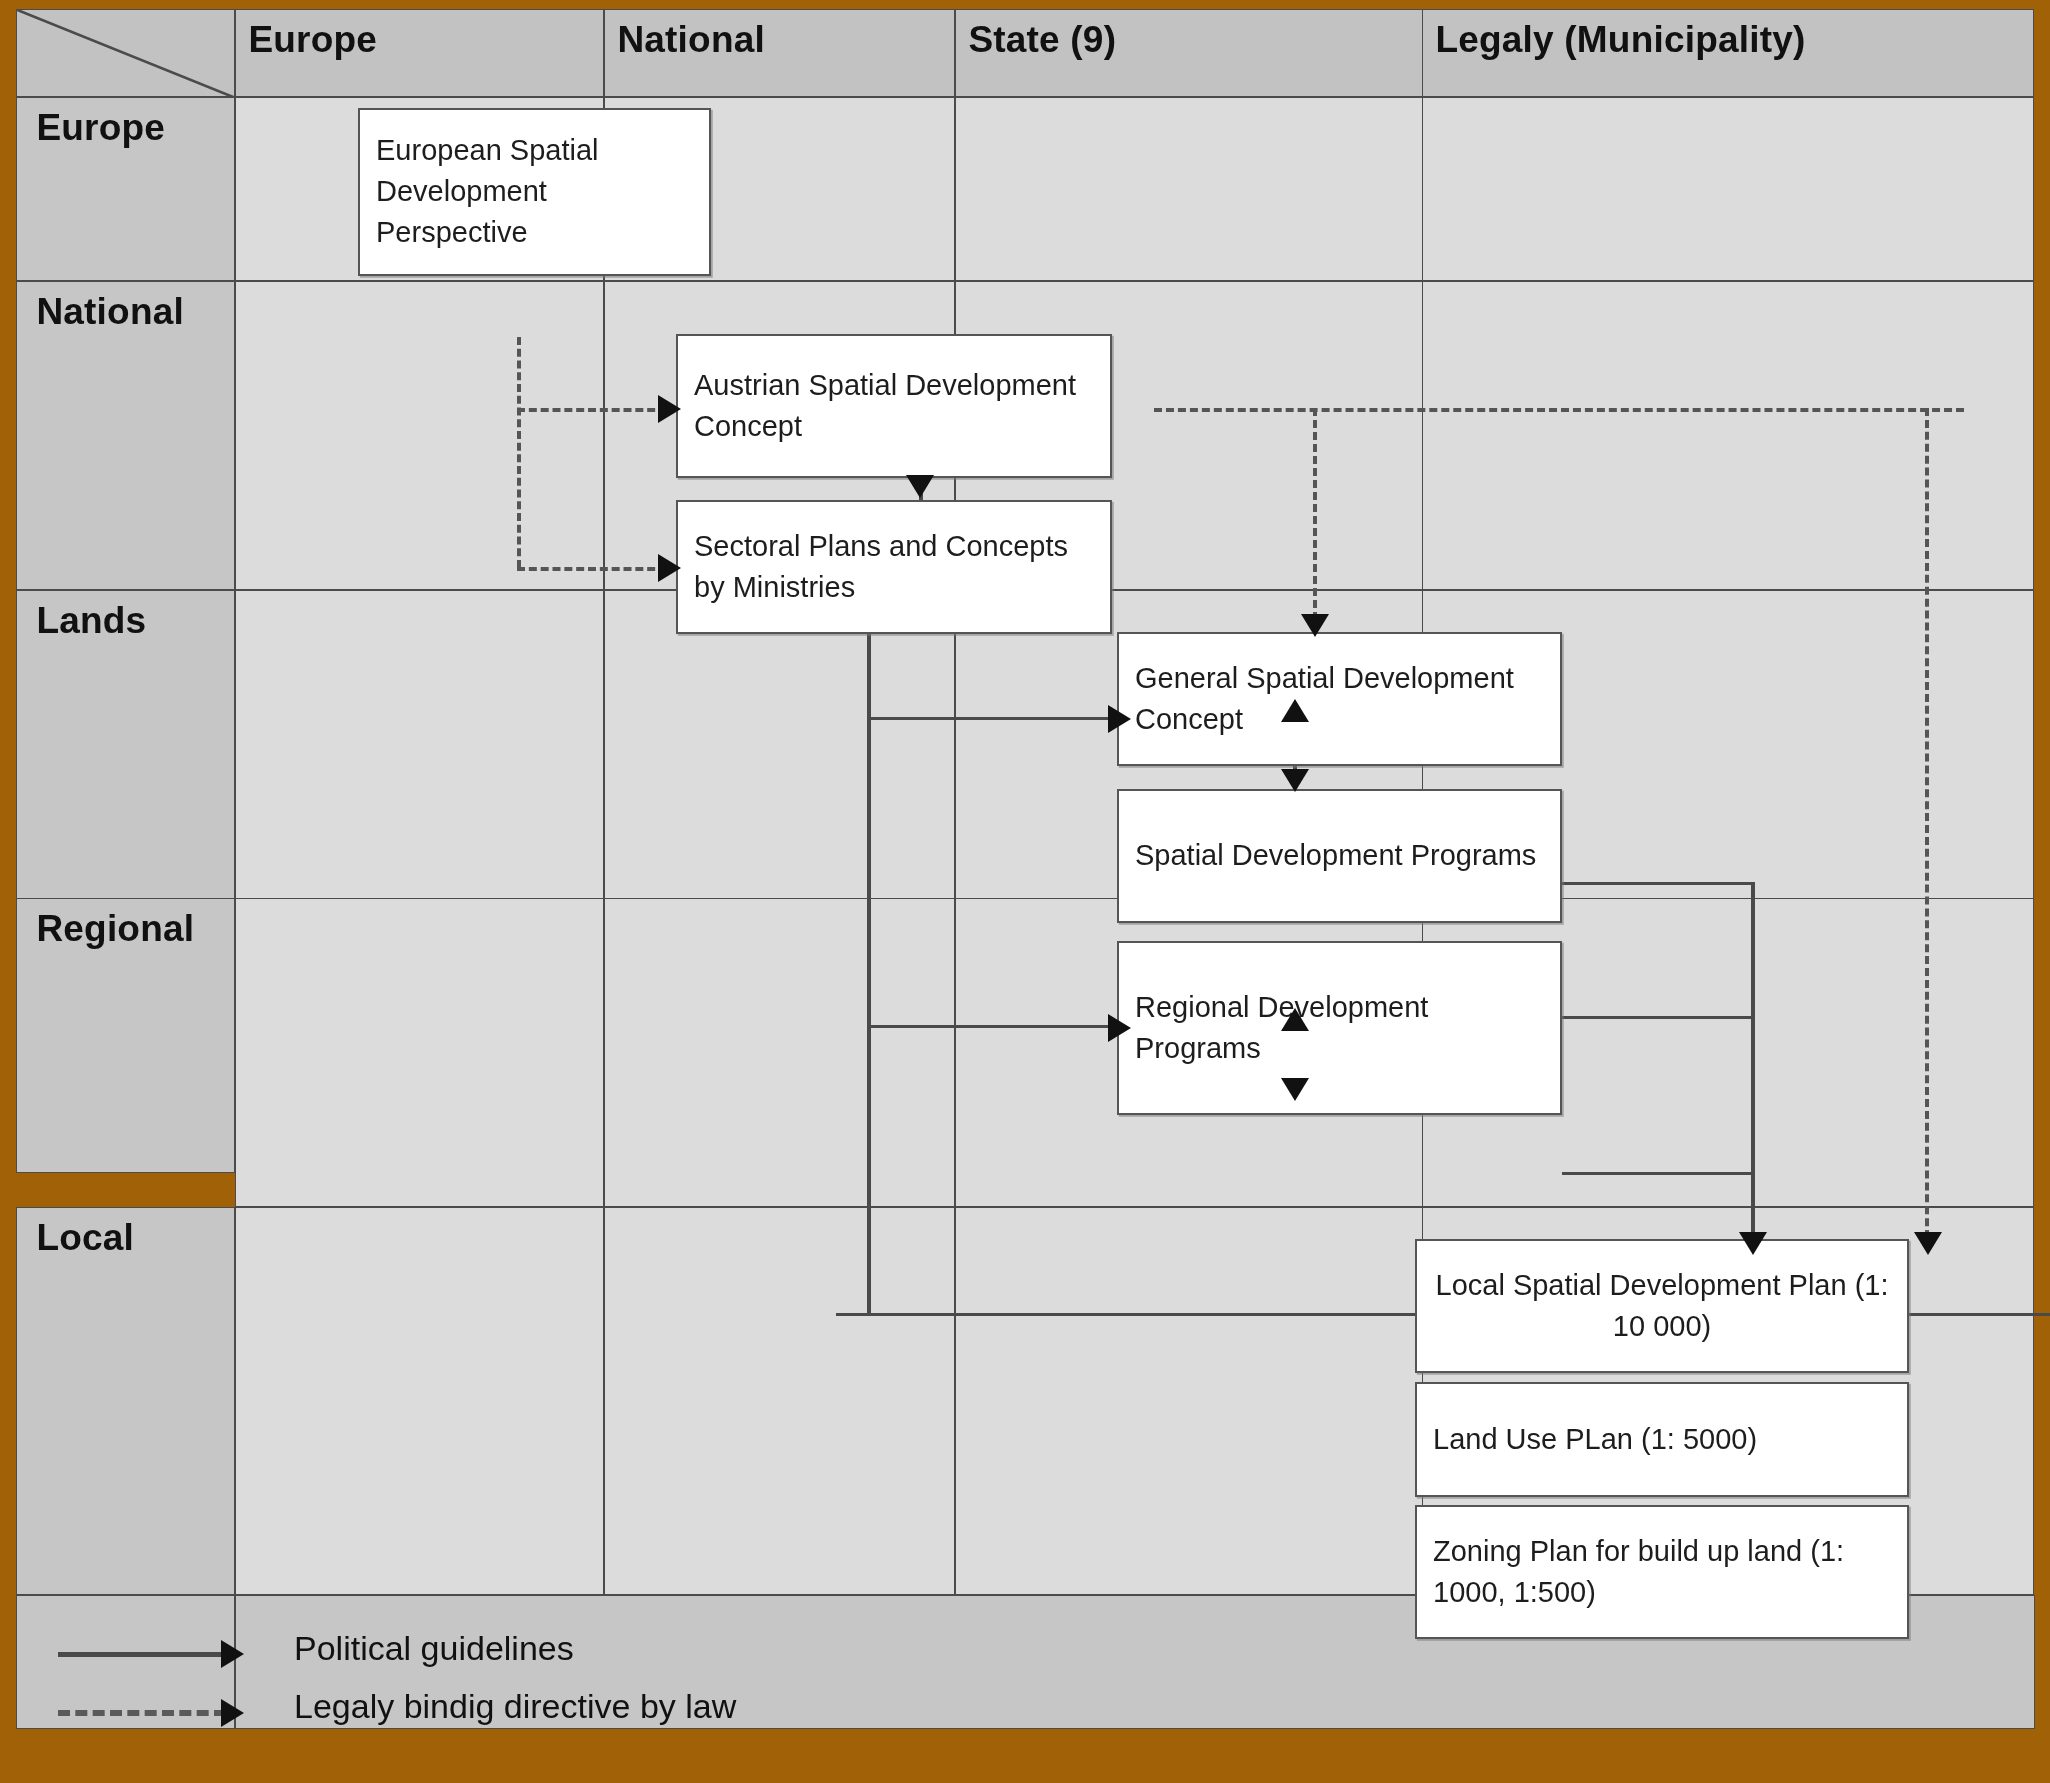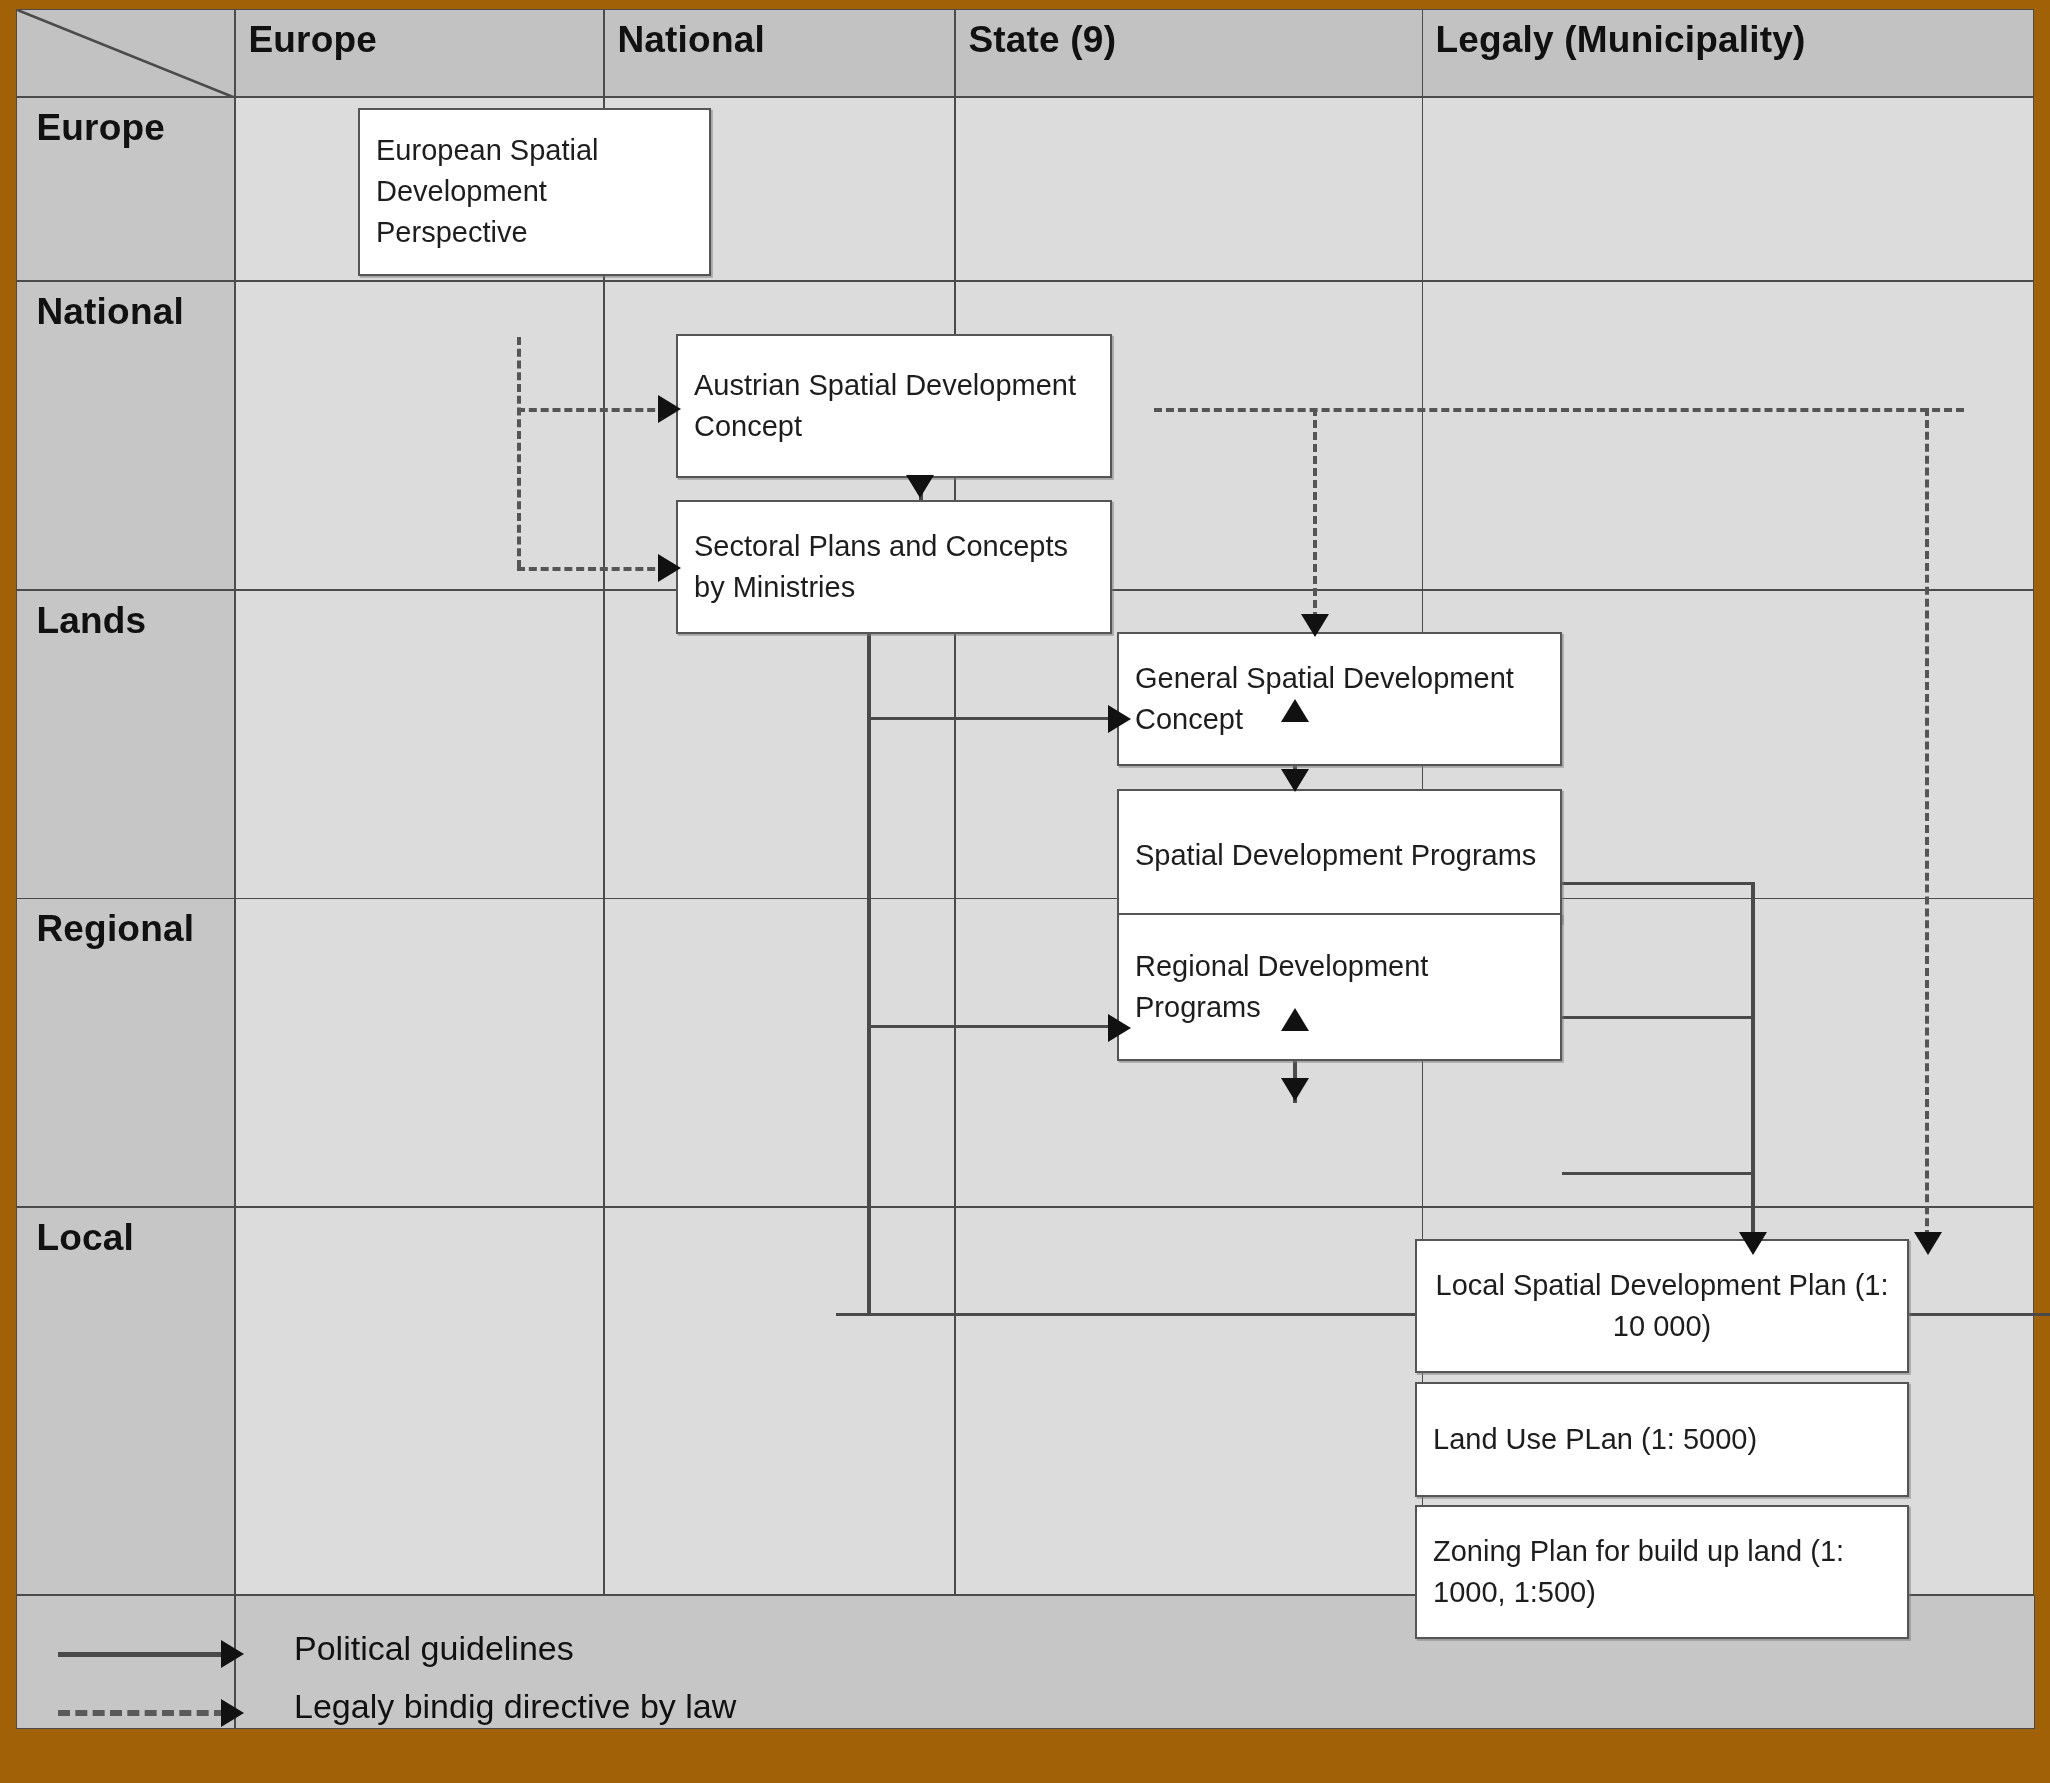--- a/index.html
+++ b/index.html
@@ -100,21 +100,21 @@
     <div class="cell body" style="left:1406px;top:272px;width:612px;height:309px;"></div>
 
     <div class="cell rowlbl" style="left:0px;top:581px;width:219px;height:309px;">
       <span class="rowlbl-text">Lands</span>
     </div>
     <div class="cell body" style="left:219px;top:581px;width:369px;height:309px;"></div>
     <div class="cell body" style="left:588px;top:581px;width:351px;height:309px;"></div>
     <div class="cell body" style="left:939px;top:581px;width:468px;height:309px;"></div>
     <div class="cell body" style="left:1406px;top:581px;width:612px;height:309px;"></div>
 
-    <div class="cell rowlbl" style="left:0px;top:889px;width:219px;height:309px;padding-left:34px;">
+    <div class="cell rowlbl" style="left:0px;top:889px;width:219px;height:275px;padding-left:34px;">
       <span class="rowlbl-text">Regional</span>
     </div>
     <div class="cell body" style="left:219px;top:889px;width:369px;height:309px;"></div>
     <div class="cell body" style="left:588px;top:889px;width:351px;height:309px;"></div>
     <div class="cell body" style="left:939px;top:889px;width:468px;height:309px;"></div>
     <div class="cell body" style="left:1406px;top:889px;width:612px;height:309px;"></div>
 
     <div class="cell rowlbl" style="left:0px;top:1198px;width:219px;height:388px;">
       <span class="rowlbl-text">Local</span>
     </div>
@@ -183,21 +183,21 @@
     </div>
 
     <div class="node" style="left:1101px;top:623px;width:445px;height:134px;">
       <span>General Spatial Development  Concept</span>
     </div>
 
     <div class="node" style="left:1101px;top:780px;width:445px;height:134px;">
       <span>Spatial Development Programs</span>
     </div>
 
-    <div class="node" style="left:1101px;top:904px;width:445px;height:148px;">
+    <div class="node" style="left:1101px;top:932px;width:445px;height:174px;">
       <span>Regional Development Programs</span>
     </div>
 
 
     <div class="node" style="left:1399px;top:1230px;width:494px;height:134px;text-align:center;">
       <span>Local Spatial Development Plan (1: 10 000)</span>
     </div>
 
     <div class="node" style="left:1399px;top:1373px;width:494px;height:115px;">
       <span>Land Use PLan (1: 5000)</span>

